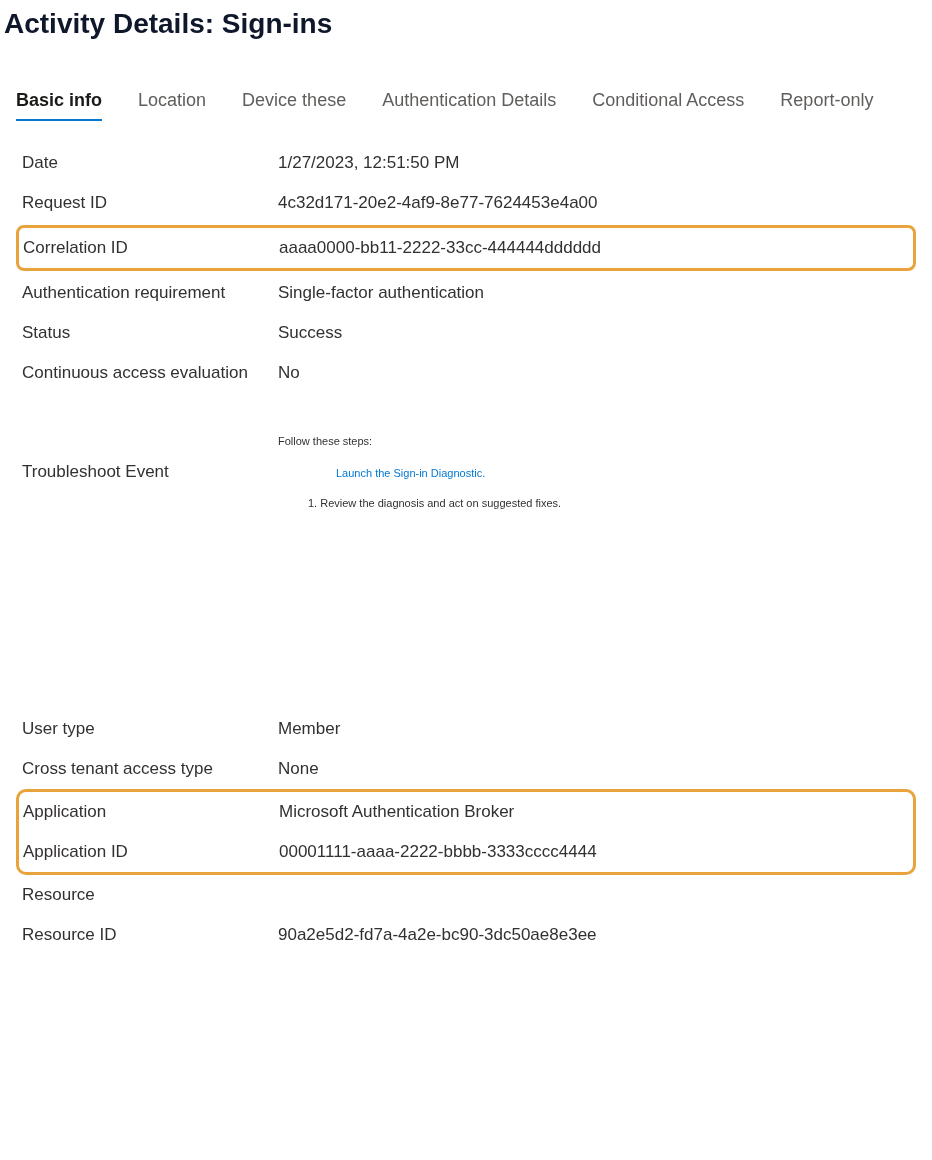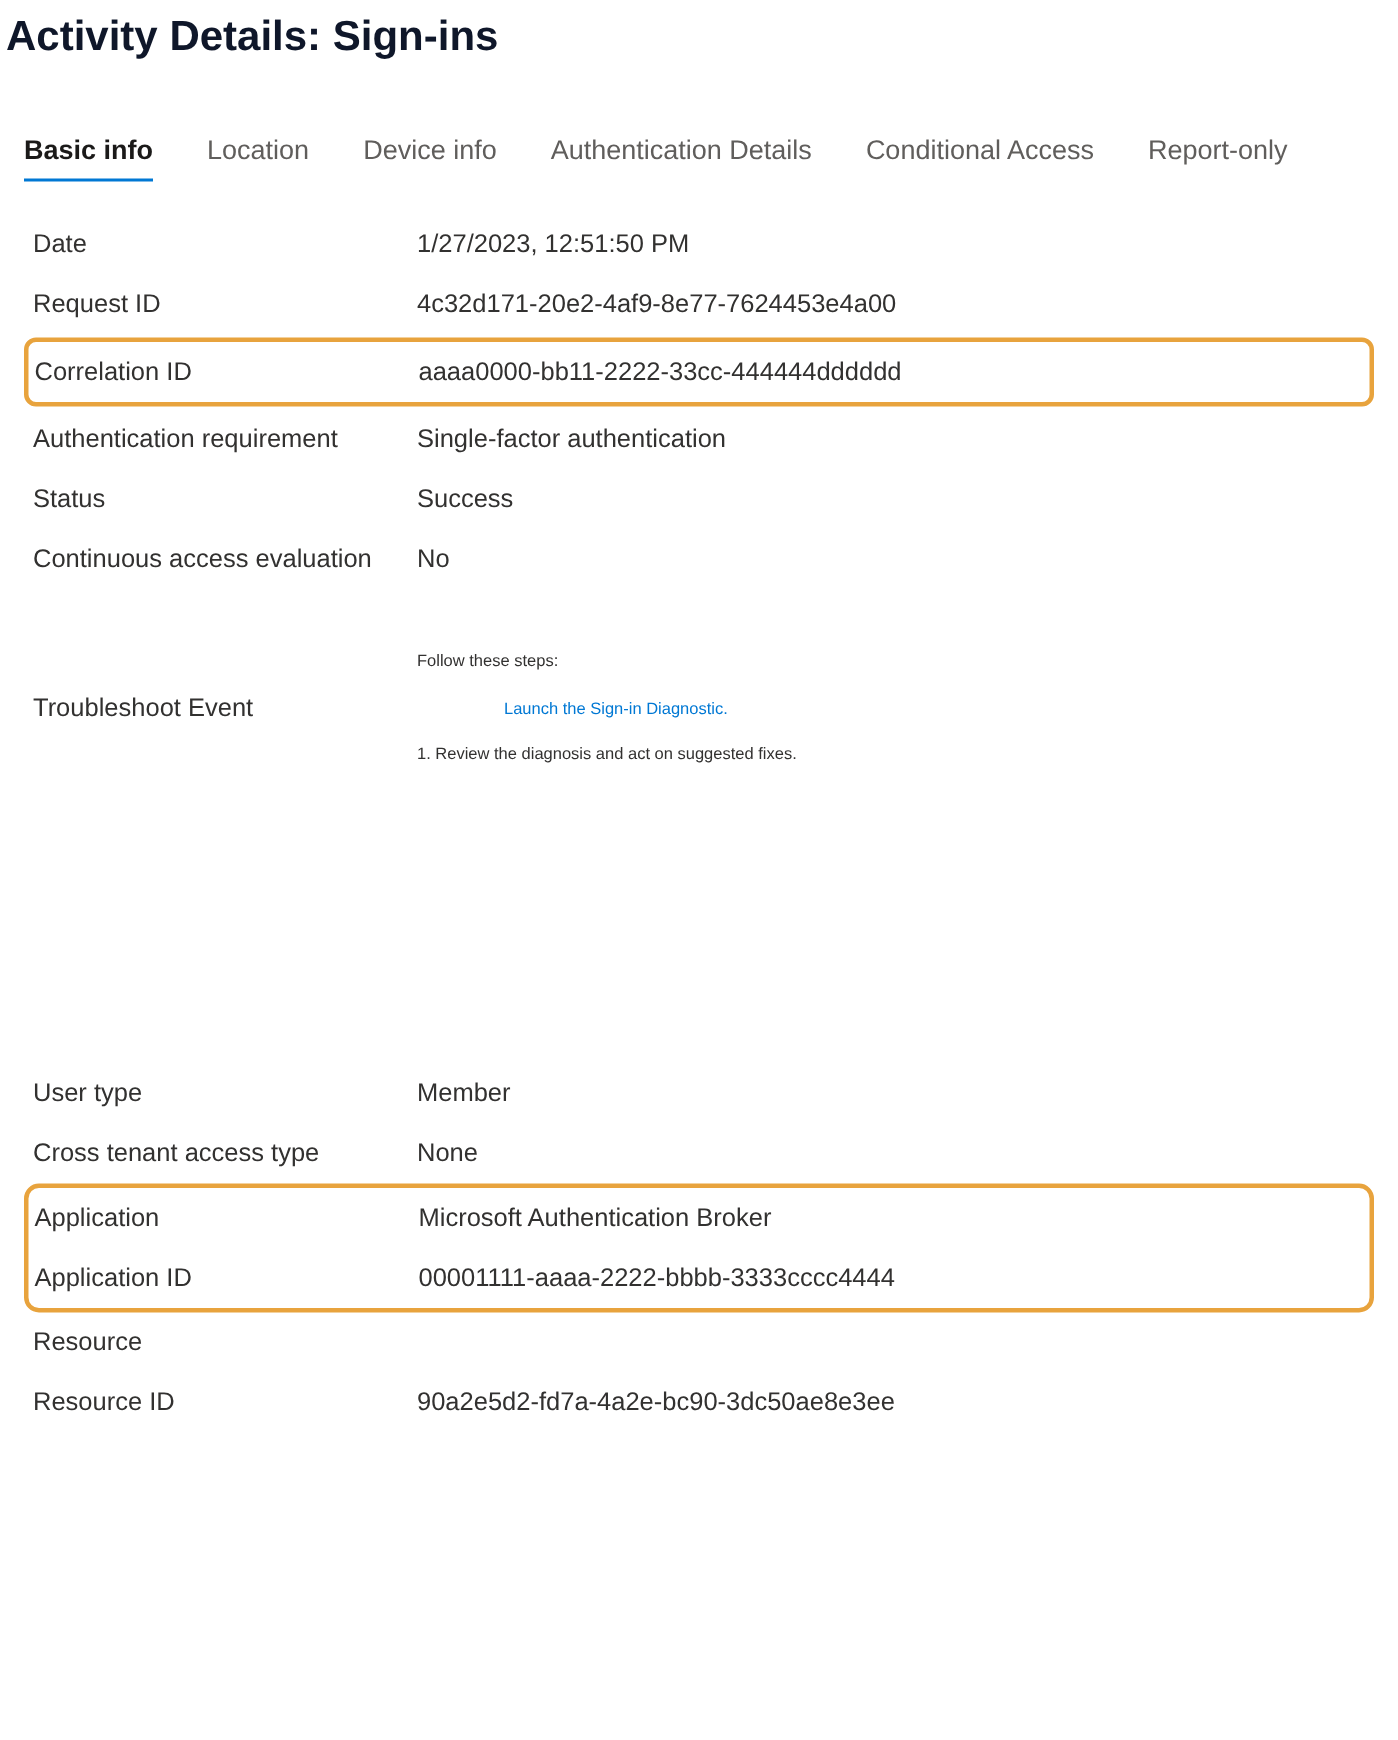--- a/index.html
+++ b/index.html
@@ -83,20 +83,21 @@
     }
     .troubleshoot-link {
       color: #0078d4;
       text-decoration: none;
       cursor: pointer;
       display: inline-block;
       margin-left: 58px;
       margin-bottom: 18px;
     }
     .troubleshoot-step {
+      margin-left: 30px;
       color: #323130;
     }
     .troubleshoot-row .field-label {
       align-self: center;
     }
     .section2 {
       padding: 0 22px;
     }
     .highlight-box2 {
       border: 3px solid #e8a33d;
@@ -106,21 +107,21 @@
     }
   </style>
 </head>
 <body>
 
 <h1 class="page-title">Activity Details: Sign-ins</h1>
 
 <div class="tabs">
   <div class="tab active">Basic info</div>
   <div class="tab">Location</div>
-  <div class="tab">Device info</div>
+  <div class="tab">Device these</div>
   <div class="tab">Authentication Details</div>
   <div class="tab">Conditional Access</div>
   <div class="tab">Report-only</div>
 </div>
 
 <div class="content">
 
   <div class="field-row">
     <div class="field-label">Date</div>
     <div class="field-value">1/27/2023, 12:51:50 PM</div>

